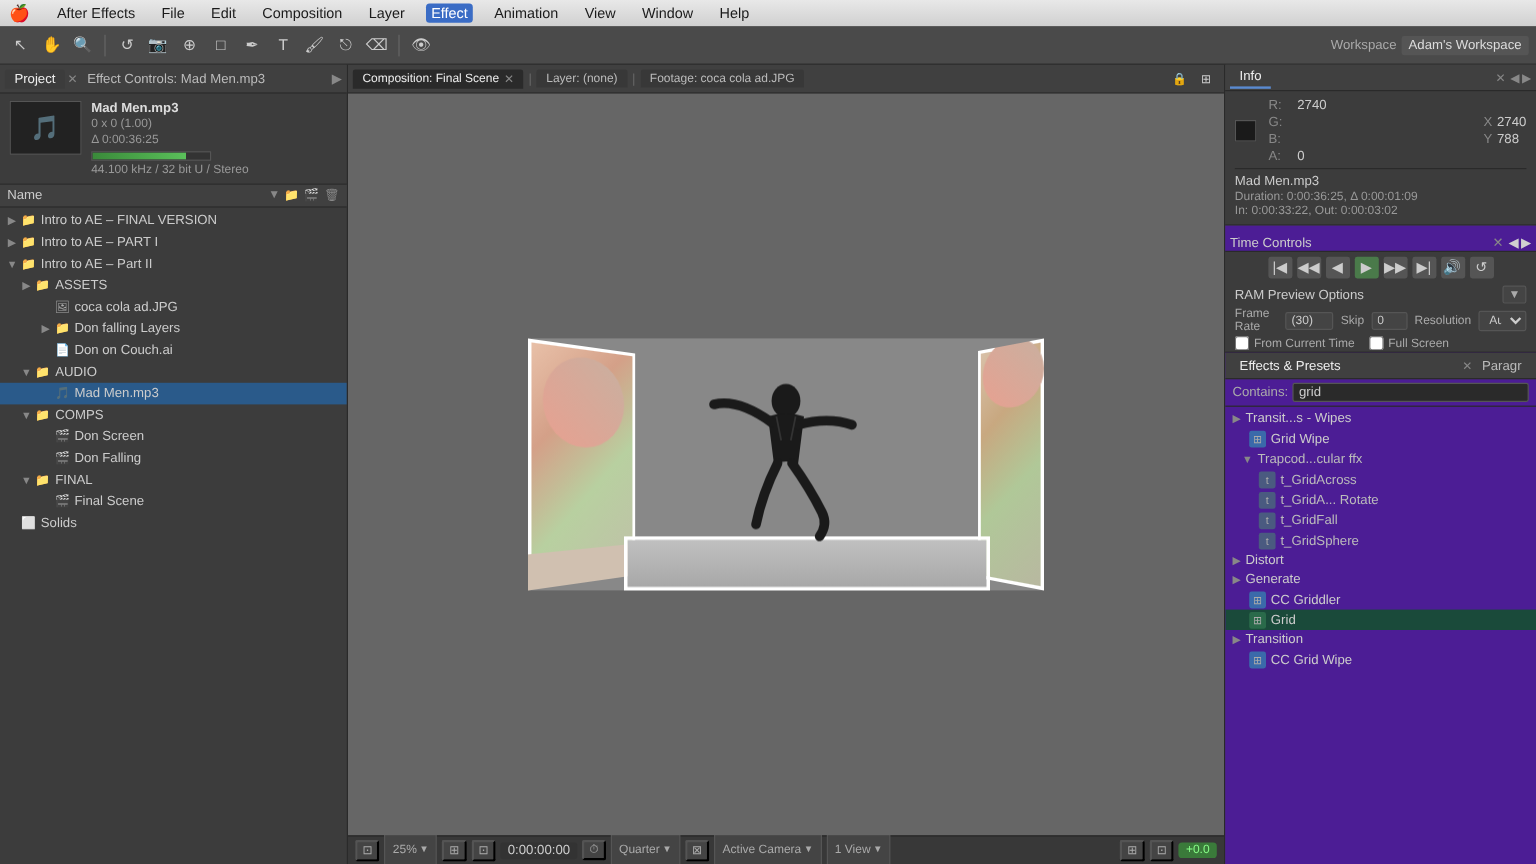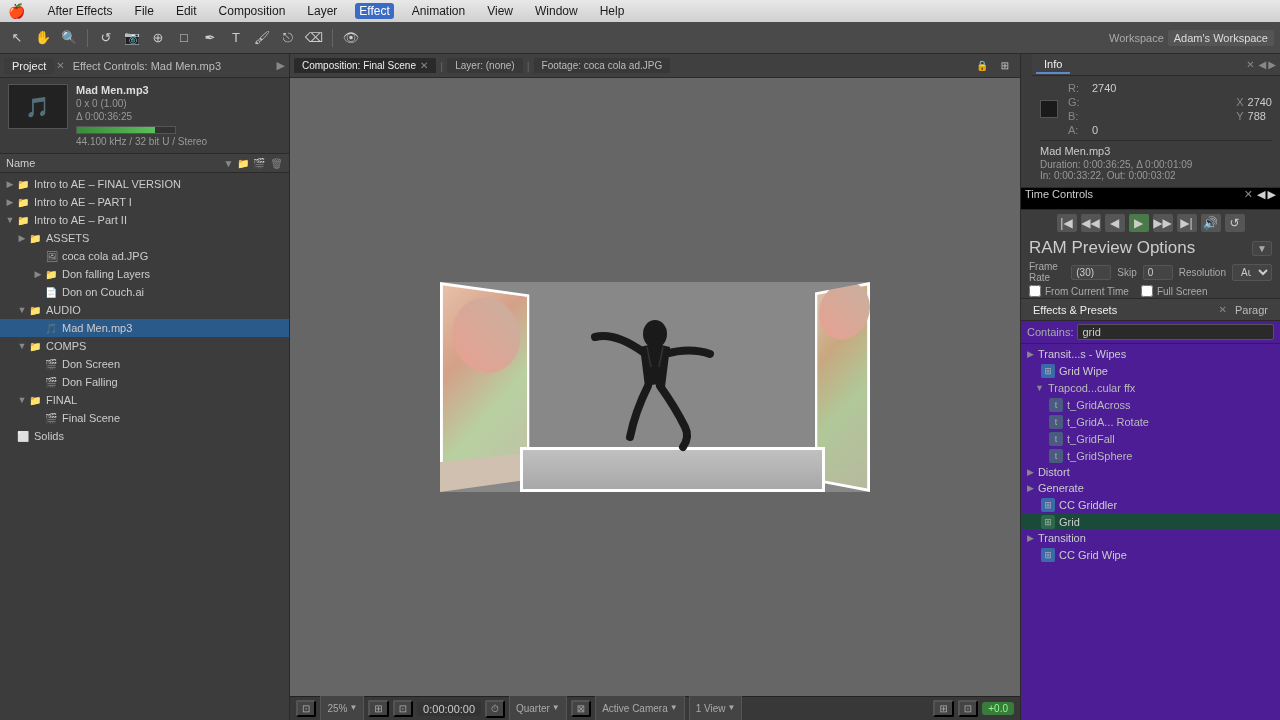--- a/index.html
+++ b/index.html
@@ -88,50 +88,50 @@
     .vb-btn { font-size: 10px; color: #aaa; cursor: pointer; padding: 1px 4px; background: #444; border-radius: 2px; }
     .vb-dropdown { display: flex; gap: 2px; background: #444; border: 1px solid #555; border-radius: 2px; padding: 11px 6px; font-size: 10px; color: #aaa; cursor: pointer; }
     .vb-time { font-size: 11px; color: #ccc; background: #333; padding: 1px 6px; border-radius: 2px; }
     .vb-spacer { flex: 1; }
     .vb-green-btn { background: #3a7a3a; border-radius: 3px; padding: 1px 6px; font-size: 10px; color: #8f8; cursor: pointer; }
 
     
     #right-panel { width: 260px; min-width: 260px; background: #3c3c3c; border-left: 1px solid #2a2a2a; display: flex; flex-direction: column; }
 
     
-    #info-panel { background: #3c3c3c; border-bottom: 1px solid #2a2a2a; padding-left: 11px; }
+    #info-panel { background: #3c3c3c; border-bottom: 1px solid #2a2a2a; }
     .rpanel-tabs { display: flex; align-items: center; background: #404040; border-bottom: 1px solid #2a2a2a; height: 22px; padding: 0 4px; }
     .rpanel-tab { padding: 2px 8px; font-size: 11px; color: #bbb; cursor: pointer; }
     .rpanel-tab.active { color: #eee; border-bottom: 2px solid #5a8ad0; }
     .rpanel-close { margin-left: auto; color: #888; cursor: pointer; font-size: 10px; }
     .rpanel-arrows { display: flex; gap: 2px; margin-left: 4px; }
     .rpanel-arrow { color: #888; cursor: pointer; font-size: 10px; }
 
     #info-content { padding: 6px 8px; }
     .info-row { display: flex; align-items: center; gap: 6px; margin-bottom: 3px; }
     .info-label { color: #888; font-size: 11px; width: 20px; }
     .info-value { color: #ccc; font-size: 11px; }
     .color-swatch { width: 18px; height: 18px; background: #1a1a1a; border: 1px solid #555; margin-right: 4px; }
     .xy-label { color: #888; font-size: 11px; }
     .xy-value { color: #ccc; font-size: 11px; }
     .info-divider { border: none; border-top: 1px solid #2a2a2a; margin: 4px 0; }
     .info-filename { color: #ccc; font-size: 11px; margin-bottom: 2px; }
     .info-detail { color: #999; font-size: 10px; }
 
     
     #time-controls { background: #3c3c3c; border-bottom: 1px solid #2a2a2a; }
-    .tc-header { display: flex; align-items: flex-start; background: #000000; border-bottom: 1px solid #2a2a2a; height: 22px; padding: 0 4px; }
+    .tc-header { display: flex; align-items: flex-end; background: #4c1d95; border-bottom: 1px solid #2a2a2a; height: 22px; padding: 0 4px; }
     .tc-title { font-size: 11px; color: #ccc; }
     .tc-close { margin-left: auto; color: #888; cursor: pointer; }
     .tc-arrows { display: flex; gap: 2px; margin-left: 4px; }
     .tc-controls { display: flex; align-items: center; justify-content: center; gap: 4px; padding: 4px 8px; }
     .tc-btn { width: 20px; height: 18px; background: #555; border: none; color: #ccc; cursor: pointer; border-radius: 2px; display: flex; align-items: center; justify-content: center; font-size: 12px; }
     .tc-btn.play { background: #4a7a4a; }
     .ram-preview { display: flex; align-items: center; justify-content: space-between; padding: 2px 8px; }
-    .ram-label { font-size: 17px; color: #ccc; }
+    .ram-label { font-size: 11px; color: #ccc; }
     .ram-dropdown { background: #444; border: 1px solid #555; border-radius: 2px; padding: 1px 4px; font-size: 10px; color: #aaa; cursor: pointer; }
     .tc-opt-row { display: flex; align-items: center; gap: 6px; padding: 1px 8px; }
     .tc-opt-label { font-size: 10px; color: #aaa; }
     .tc-opt-value { font-size: 10px; color: #ccc; background: #444; border: 1px solid #555; border-radius: 2px; padding: 1px 4px; width: 40px; }
     .tc-opt-value2 { font-size: 10px; color: #ccc; background: #444; border: 1px solid #555; border-radius: 2px; padding: 1px 4px; width: 30px; }
     .tc-opt-checkbox { width: 12px; height: 12px; }
     .tc-opt-checkrow { display: flex; align-items: center; gap: 4px; padding: 1px 8px; }
 
     
     #effects-panel { flex: 1; display: flex; flex-direction: column; background: #4c1d95; overflow: hidden; }

